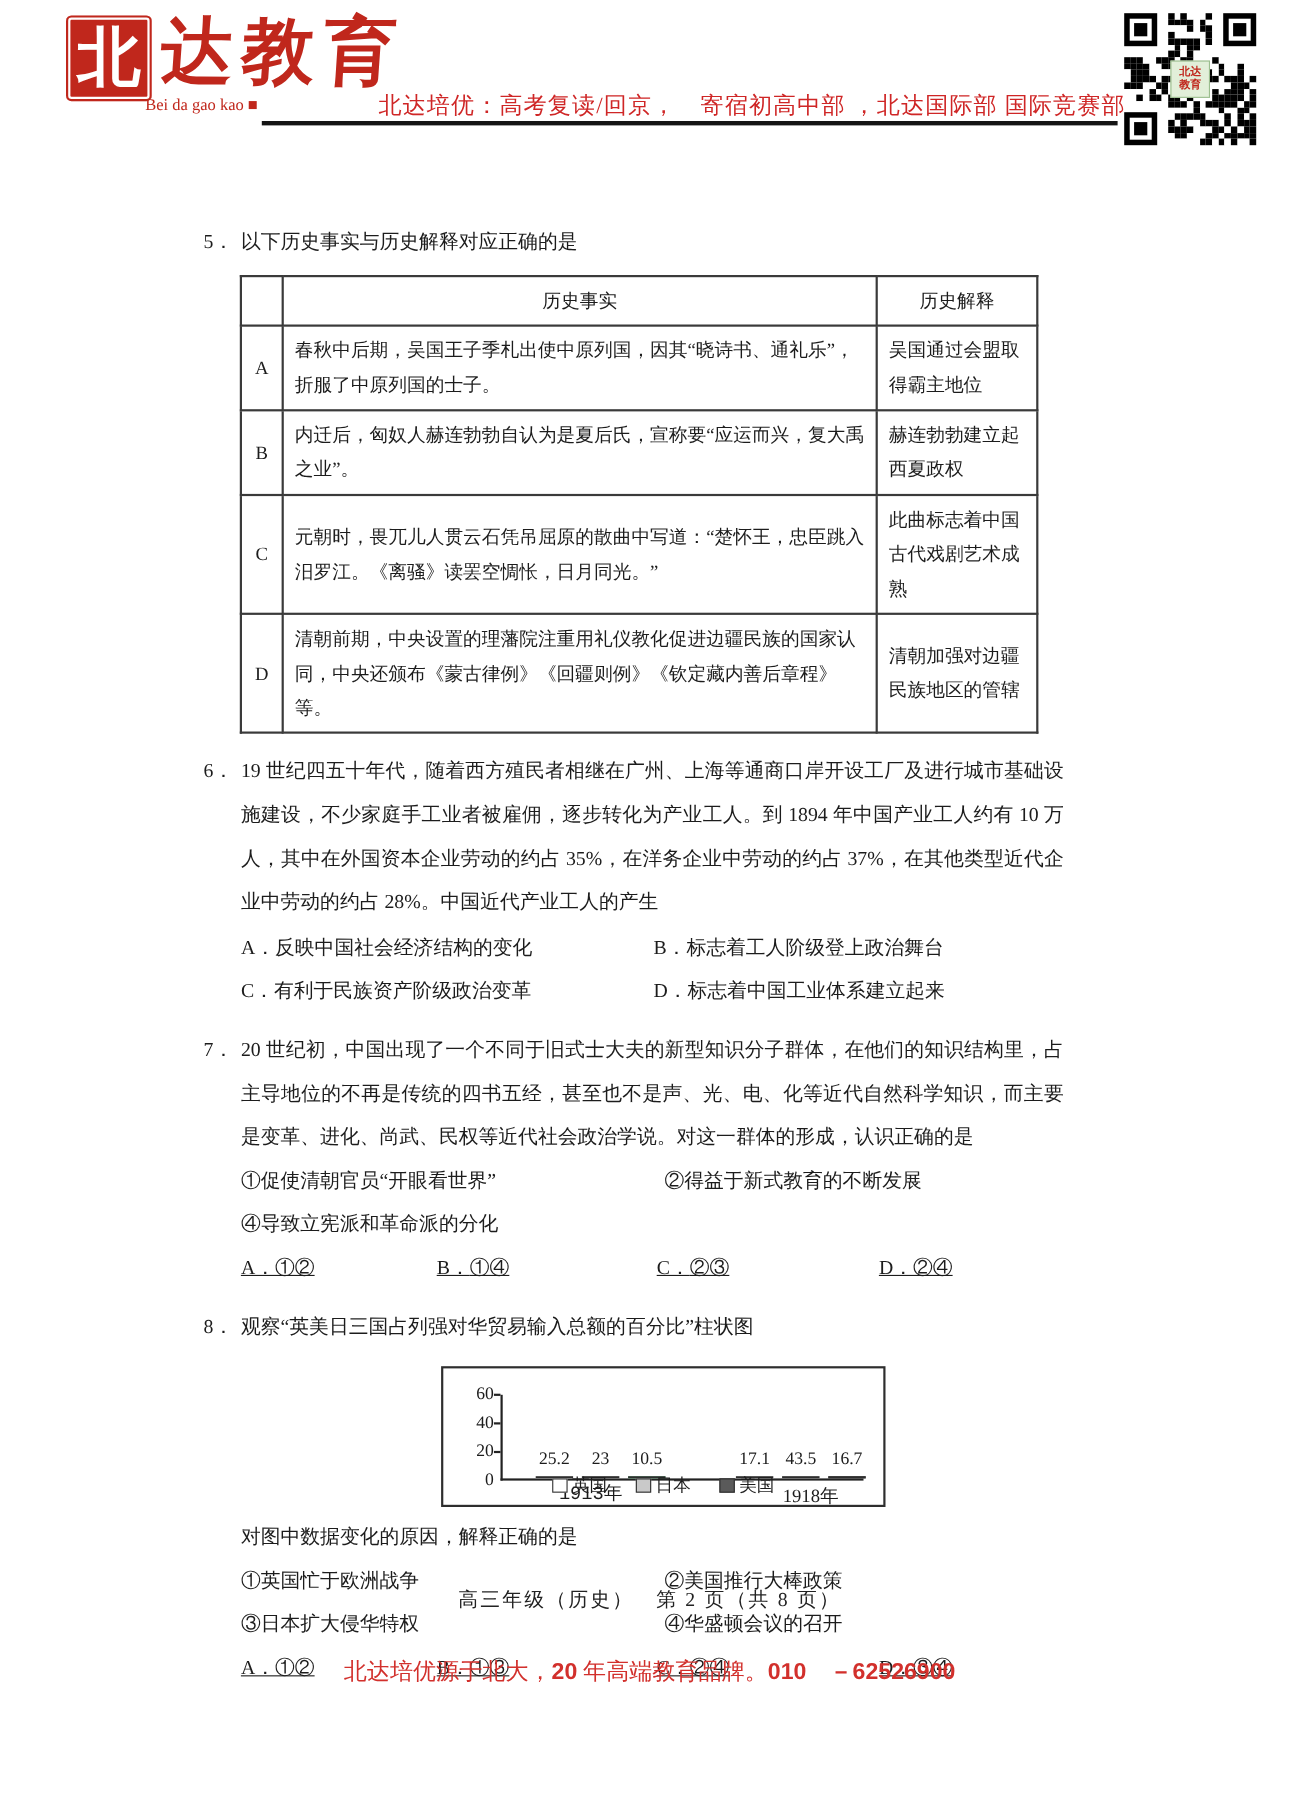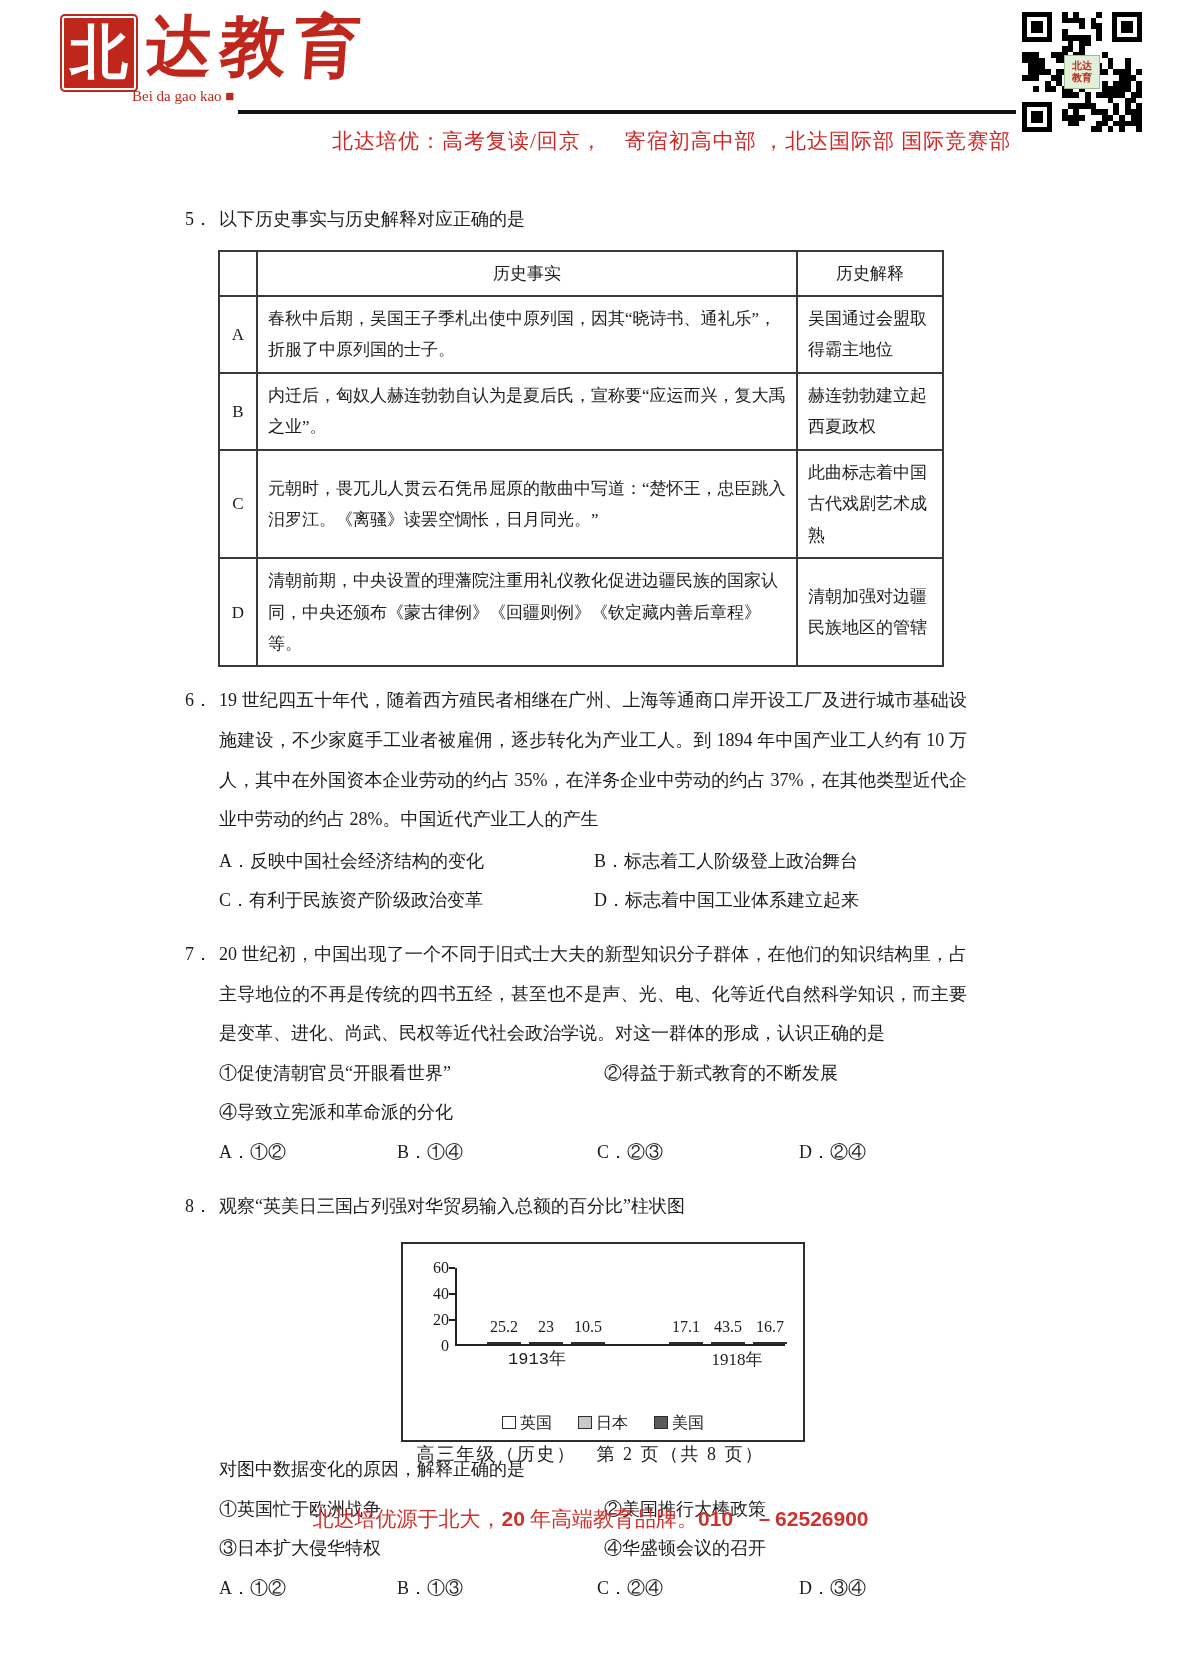--- a/index.html
+++ b/index.html
@@ -17,21 +17,21 @@
     background:#c0271c; color:#fff; display:flex; align-items:center; justify-content:center;
     font-size:58px; font-weight:bold; border-radius:5px;
     box-shadow:0 0 0 2px #c0271c inset, 0 0 0 4px #fff inset;
   }
   .hdr-script {
     position:absolute; left:146px; top:2px; font-size:66px; font-weight:bold;
     color:#c0271c; letter-spacing:8px; font-family:"DejaVu Serif",serif;
     transform:skewX(-4deg);
   }
   .hdr-caption { position:absolute; left:132px; top:88px; font-size:15px; color:#c0271c; font-family:"Liberation Serif",serif; }
-  .hdr-tagline { position:absolute; left:332px; top:82px; font-size:21px; color:#cf2626; letter-spacing:1px;margin-top:45px; }
+  .hdr-tagline { position:absolute; left:344px; top:82px; font-size:21px; color:#cf2626; letter-spacing:1px; }
   .hdr-rule { position:absolute; left:238px; top:110px; width:778px; height:4px; background:#141414; }
 
   
   .qr { position:absolute; left:1022px; top:12px; width:120px; height:120px; background:#fff; }
   .qr-grid { position:absolute; inset:0; display:grid; grid-template-columns:repeat(21,1fr); grid-template-rows:repeat(21,1fr); }
   .qm { background:#fff; } .qm.on { background:#000; }
   .finder { position:absolute; width:30px; height:30px; border:5px solid #000; background:#fff; }
   .finder::after { content:''; position:absolute; inset:4px; background:#000; }
   .finder.tl { left:0; top:0; } .finder.tr { right:0; top:0; } .finder.bl { left:0; bottom:0; }
   .qr-center {
@@ -54,27 +54,27 @@
     padding:6px 10px; vertical-align:middle; text-align:left;
   }
   table.facts .c-lab { width:38px; text-align:center; }
   table.facts .c-fact { width:540px; }
   table.facts .c-interp { width:146px; }
   table.facts th { text-align:center; }
 
   
   .opt-grid { display:grid; grid-template-columns:375px 1fr; margin-top:2px; }
   .pair-grid { display:grid; grid-template-columns:385px 1fr; }
-  .choices { display:flex; }
+  .choices { display:flex;text-decoration:underline; }
   .choices .ch:nth-child(1){ width:178px; } .choices .ch:nth-child(2){ width:200px; }
   .choices .ch:nth-child(3){ width:202px; } .choices .ch:nth-child(4){ width:auto; }
 
   
   .chart-box {
-    position:relative; width:404px; height:200px; margin:16px 0 8px 182px;
+    position:relative; width:404px; height:128px; margin:16px 0 8px 182px;
     border:2px solid #2e2e2e; background:#fff;
     font-family:"Liberation Serif",serif;
   }
   .plot { position:absolute; left:52px; top:24px; width:330px; height:78px;
           border-left:2px solid #222; border-bottom:2px solid #222;
           display:flex; align-items:flex-end; }
   .ytick { position:absolute; left:12px; width:34px; text-align:right; font-size:16px; line-height:1; transform:translateY(-50%); }
   .tickmark { position:absolute; left:46px; width:6px; height:2px; background:#222; }
   .group { display:flex; align-items:flex-start; gap:8px; }
   .g1 { margin-left:30px; } .g2 { margin-left:64px; }

